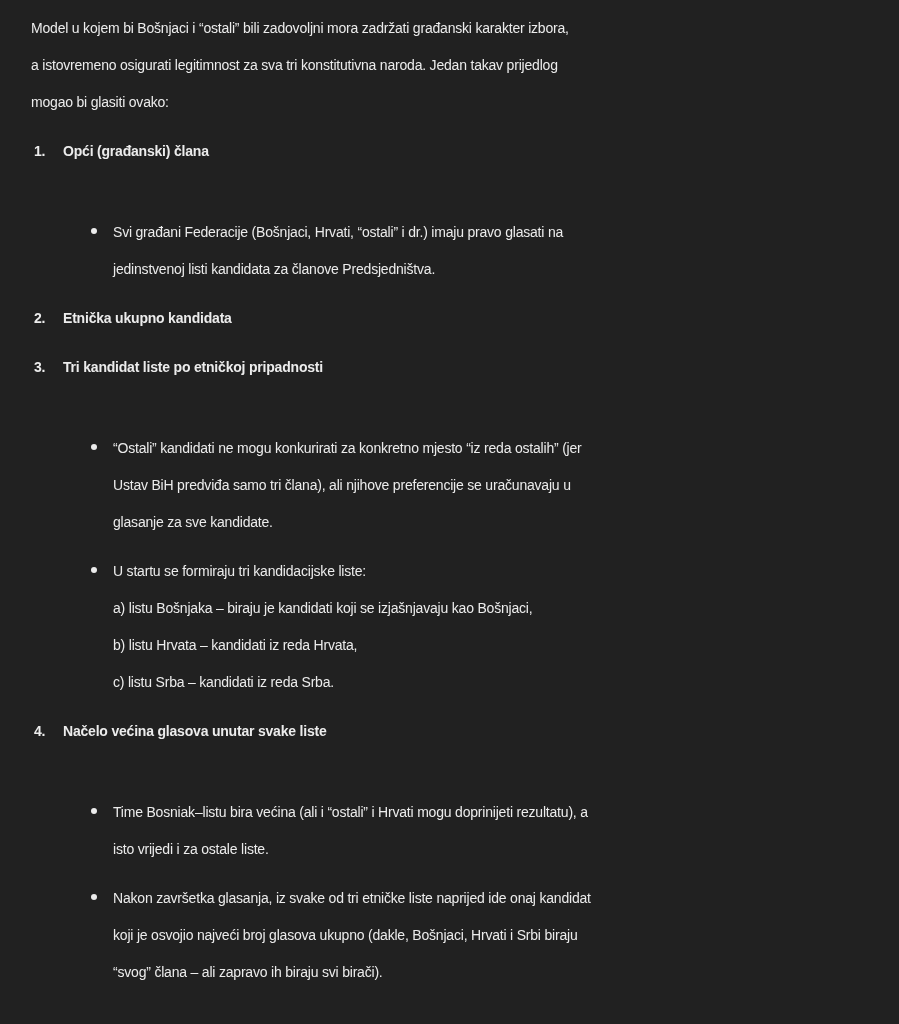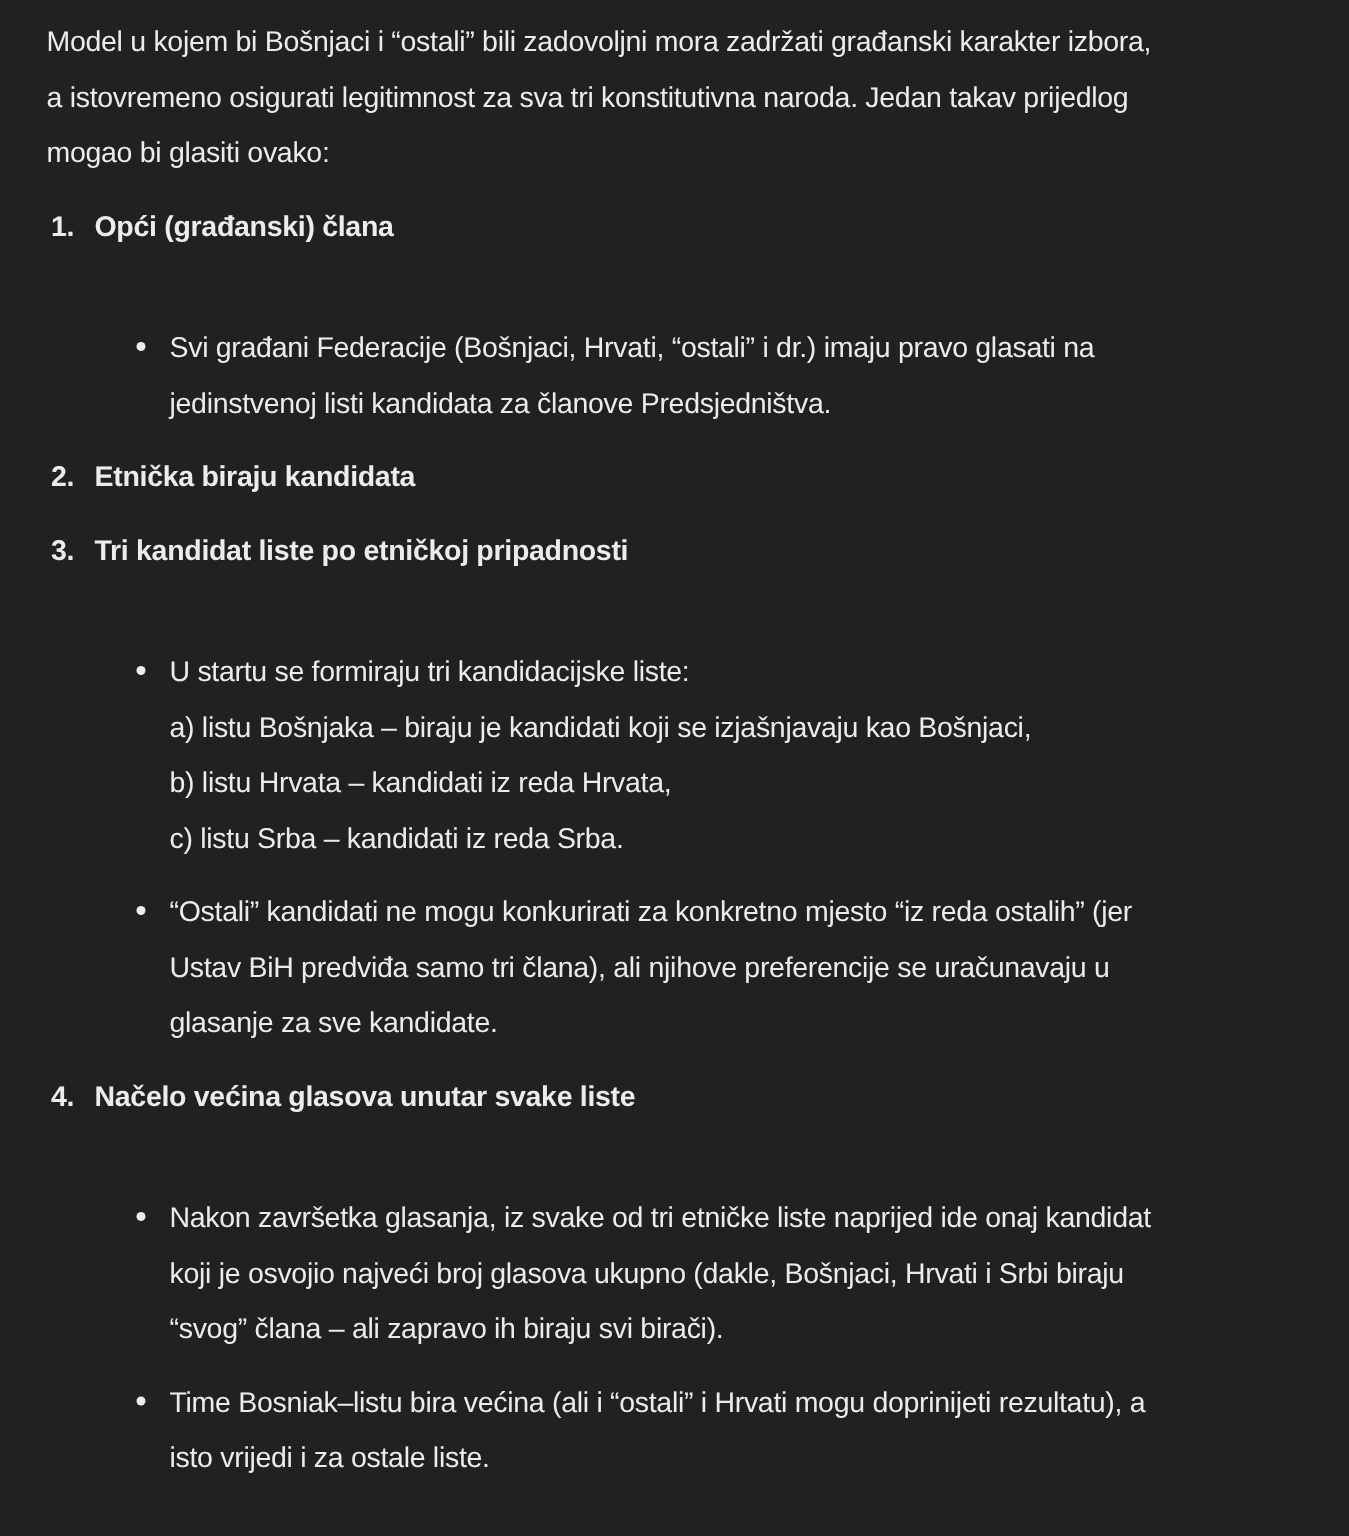--- a/index.html
+++ b/index.html
@@ -12,21 +12,21 @@
     overflow: hidden;
     background: #212121;
     font-family: "Liberation Sans", "DejaVu Sans", sans-serif;
   }
   .page {
     box-sizing: border-box;
     width: 899px;
     height: 1024px;
     padding: 10px 28px 0 31px;
     color: #ececec;
-    font-size: 19px;
+    font-size: 14px;
     line-height: 37px;
     letter-spacing: -0.2px;
   }
   .intro {
     margin: 0 0 12px 0;
     white-space: pre-line;
   }
   ol.numbered {
     list-style: none;
     margin: 0;
@@ -92,56 +92,56 @@
         <li class="bullet">
           <span class="bullet-text">Svi građani Federacije (Bošnjaci, Hrvati, “ostali” i dr.) imaju pravo glasati na
 jedinstvenoj listi kandidata za članove Predsjedništva.</span>
         </li>
       </ul>
     </li>
 
     <li class="item">
       <div class="item-heading">
         <span class="item-number">2.</span>
-        <span class="item-heading-text">Etnička biraju kandidata</span>
+        <span class="item-heading-text">Etnička ukupno kandidata</span>
       </div>
     </li>
 
     <li class="item">
       <div class="item-heading">
         <span class="item-number">3.</span>
         <span class="item-heading-text">Tri kandidat liste po etničkoj pripadnosti</span>
       </div>
       <ul class="bullets">
         <li class="bullet">
+          <span class="bullet-text">“Ostali” kandidati ne mogu konkurirati za konkretno mjesto “iz reda ostalih” (jer
+Ustav BiH predviđa samo tri člana), ali njihove preferencije se uračunavaju u
+glasanje za sve kandidate.</span>
+        </li>
+        <li class="bullet">
           <span class="bullet-text">U startu se formiraju tri kandidacijske liste:
 a) listu Bošnjaka – biraju je kandidati koji se izjašnjavaju kao Bošnjaci,
 b) listu Hrvata – kandidati iz reda Hrvata,
 c) listu Srba – kandidati iz reda Srba.</span>
-        </li>
-        <li class="bullet">
-          <span class="bullet-text">“Ostali” kandidati ne mogu konkurirati za konkretno mjesto “iz reda ostalih” (jer
-Ustav BiH predviđa samo tri člana), ali njihove preferencije se uračunavaju u
-glasanje za sve kandidate.</span>
         </li>
       </ul>
     </li>
 
     <li class="item">
       <div class="item-heading">
         <span class="item-number">4.</span>
         <span class="item-heading-text">Načelo većina glasova unutar svake liste</span>
       </div>
       <ul class="bullets">
         <li class="bullet">
+          <span class="bullet-text">Time Bosniak–listu bira većina (ali i “ostali” i Hrvati mogu doprinijeti rezultatu), a
+isto vrijedi i za ostale liste.</span>
+        </li>
+        <li class="bullet">
           <span class="bullet-text">Nakon završetka glasanja, iz svake od tri etničke liste naprijed ide onaj kandidat
 koji je osvojio najveći broj glasova ukupno (dakle, Bošnjaci, Hrvati i Srbi biraju
 “svog” člana – ali zapravo ih biraju svi birači).</span>
-        </li>
-        <li class="bullet">
-          <span class="bullet-text">Time Bosniak–listu bira većina (ali i “ostali” i Hrvati mogu doprinijeti rezultatu), a
-isto vrijedi i za ostale liste.</span>
         </li>
       </ul>
     </li>
 
   </ol>
 </div>
 
 </body></html>

